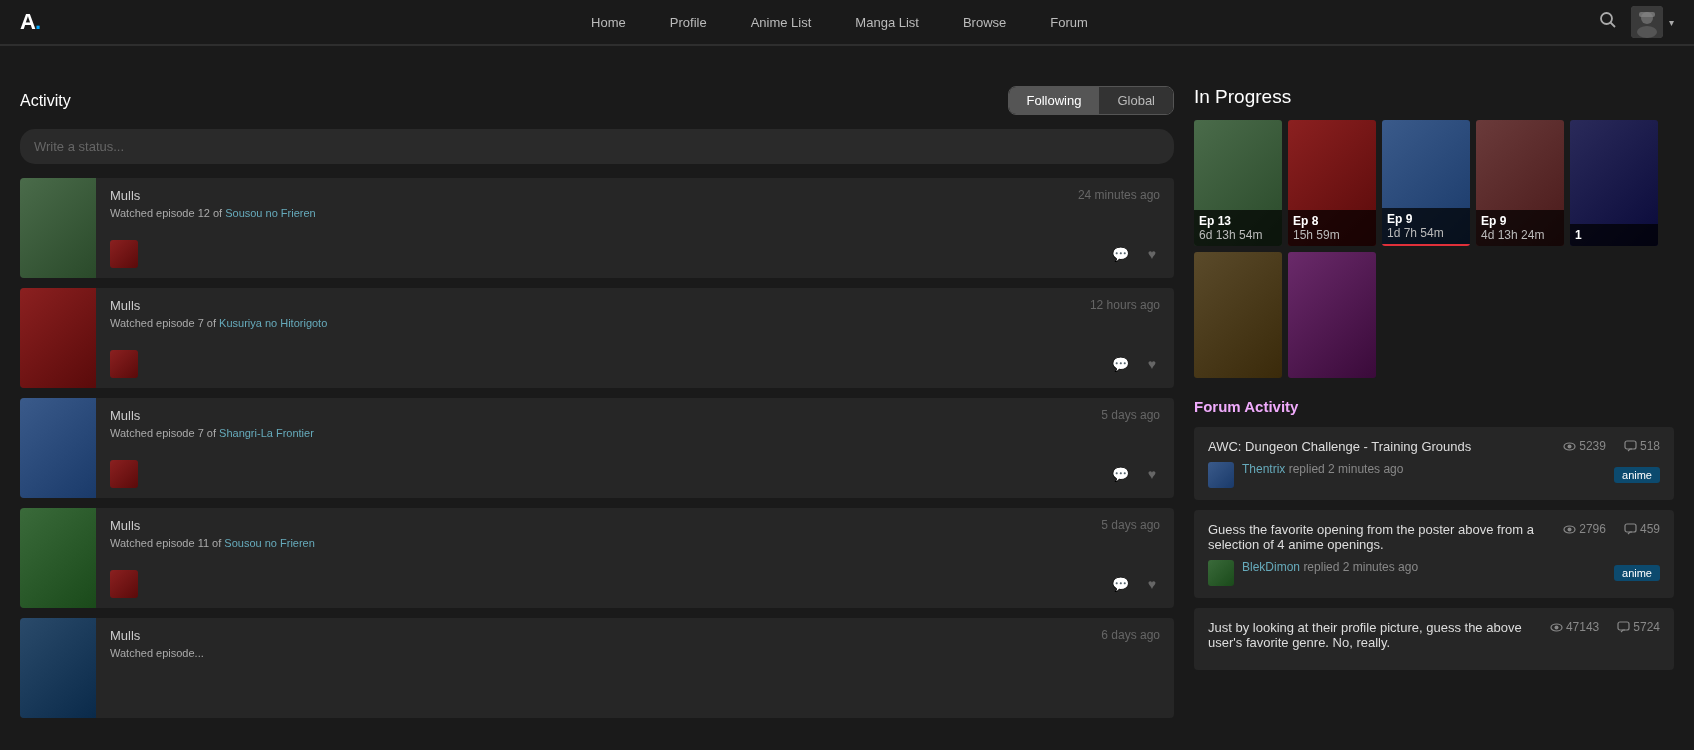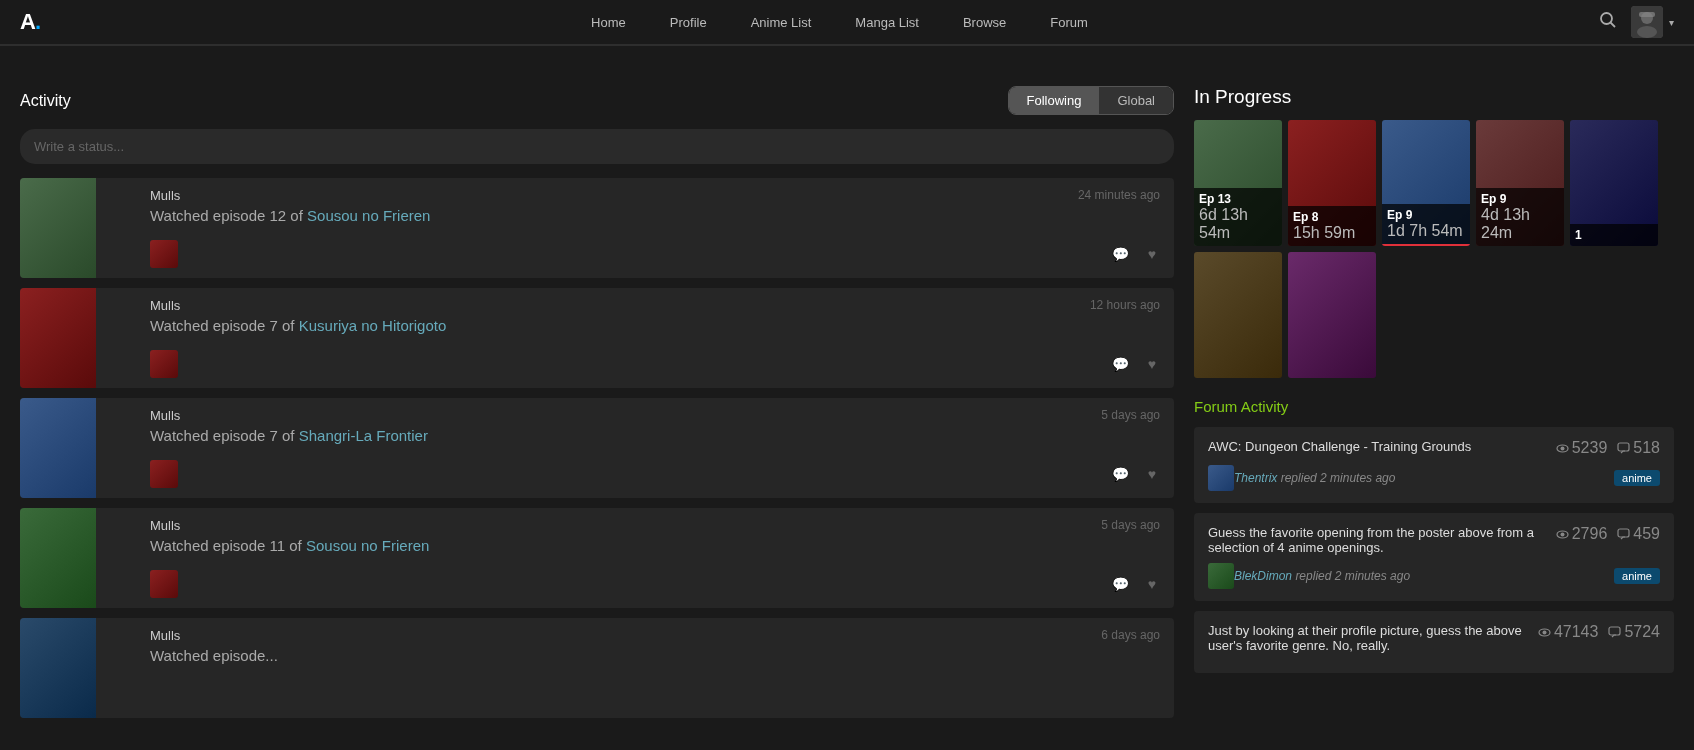--- a/index.html
+++ b/index.html
@@ -119,21 +119,20 @@
       font-size: 13px;
     }
 
     
     .activity-item {
       display: flex;
       background: #262626;
       border-radius: 4px;
       margin-bottom: 10px;
       overflow: hidden;
-      gap: 40px;
     }
     .activity-cover {
       width: 76px;
       min-height: 100px;
       flex-shrink: 0;
       overflow: hidden;
     }
     
     .cover-placeholder {
       width: 76px;
@@ -160,21 +159,21 @@
     .activity-user {
       color: #ccc;
       font-size: 13px;
     }
     .activity-time {
       color: #666;
       font-size: 12px;
     }
     .activity-desc {
       color: #aaa;
-      font-size: 15px;
+      font-size: 11px;
       margin-bottom: 8px;
     }
     .activity-desc a, .activity-link {
       color: #6ab;
       text-decoration: none;
     }
     .activity-bottom {
       display: flex;
       justify-content: flex-end;
       gap: 10px;
@@ -239,31 +238,31 @@
       padding: 4px 5px;
       font-size: 11px;
       color: #fff;
     }
     .progress-overlay .ep {
       font-weight: bold;
       font-size: 12px;
     }
     .progress-overlay .time {
       color: #bbb;
-      font-size: 16px;
+      font-size: 12px;
     }
     .progress-card.highlight .progress-overlay {
       border-bottom: 2px solid #e0303a;
     }
 
     
     .forum-section-title {
-      color: #84cc16;
+      color: #f0abfc;
       font-size: 15px;
-      font-weight: normal;
+      font-weight: bold;
       margin-bottom: 12px;
     }
     .forum-item {
       background: #262626;
       border-radius: 4px;
       padding: 12px 14px;
       margin-bottom: 10px;
     }
     .forum-item-top {
       display: flex;
@@ -273,40 +272,39 @@
     }
     .forum-item-title {
       color: #ddd;
       font-size: 13px;
       flex: 1;
       margin-right: 14px;
       cursor: pointer;
     }
     .forum-stats {
       display: flex;
-      gap: 10px;
+      gap: 18px;
       color: #888;
-      font-size: 16px;
+      font-size: 12px;
       flex-shrink: 0;
     }
     .forum-stat {
       display: flex;
       align-items: center;
       gap: 3px;
     }
     .forum-item-bottom {
       display: flex;
       justify-content: space-between;
       align-items: center;
     }
     .forum-replier {
       display: flex;
-      align-items: center;
-      gap: 0;
-      font-style: italic;
+      align-items: flex-start;
+      gap: 8px;
     }
     .replier-avatar {
       width: 26px;
       height: 26px;
       border-radius: 3px;
       background: #555;
       flex-shrink: 0;
     }
     .replier-info {
       font-size: 12px;

